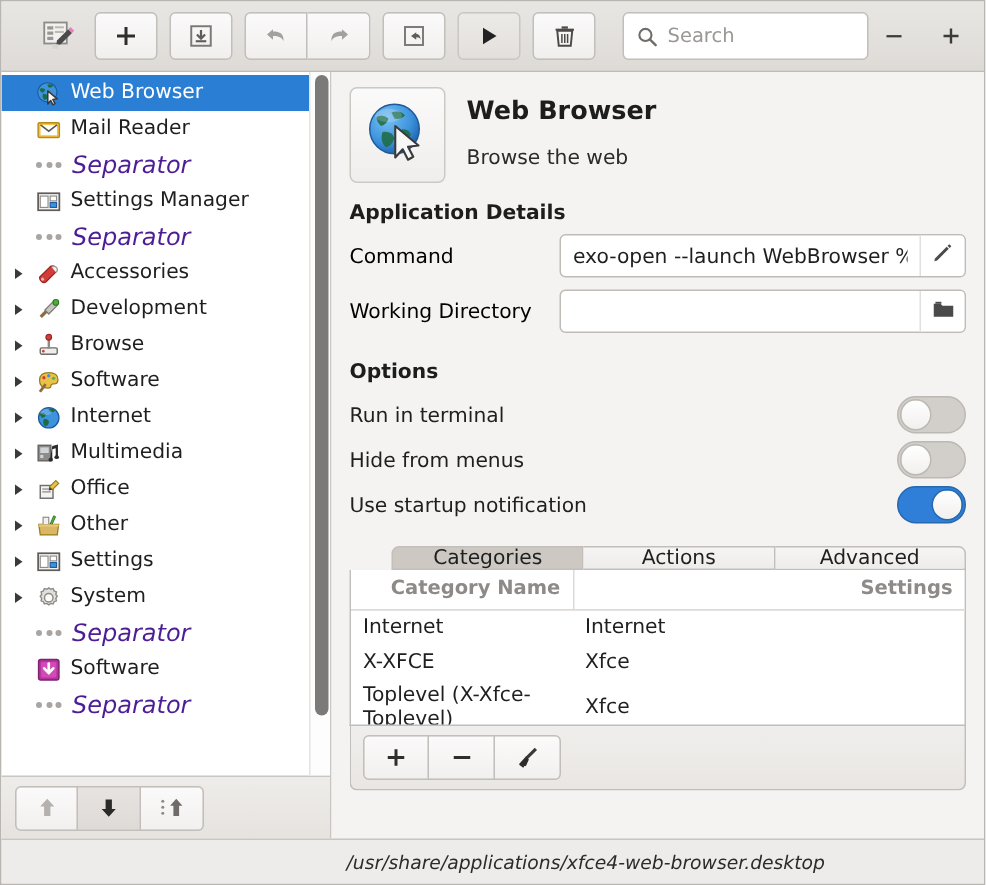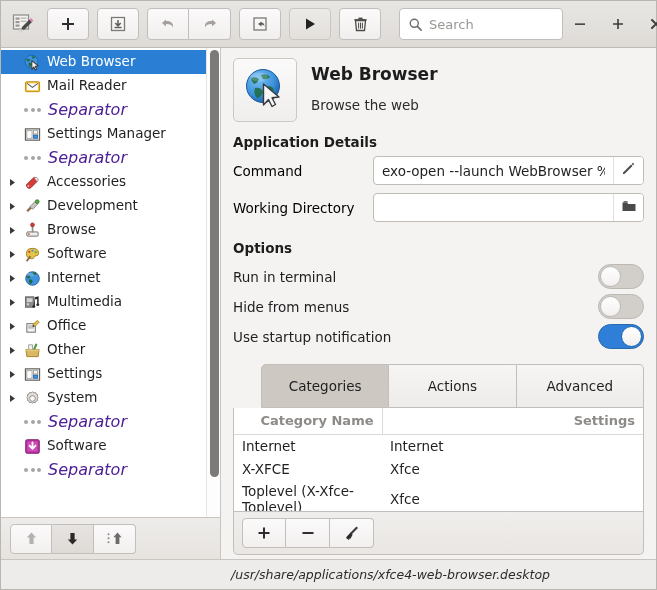--- a/index.html
+++ b/index.html
@@ -13,21 +13,21 @@
     background:#f4f3f2;
     border:1px solid #b9b5b1;
     display:flex; flex-direction:column;
   }
 
   
   .headerbar {
     height:47px; min-height:47px;
     background:linear-gradient(to bottom,#e8e6e3,#dedbd7);
     border-bottom:1px solid #bfbbb7;
-    display:flex; align-items:center; padding:0 10px;
+    display:flex; align-items:center; padding:0 26px;
     position:relative;
   }
   .app-logo { width:26px; height:26px; margin-right:12px; display:flex; align-items:center; justify-content:center; }
   .btn-group { display:flex; margin-right:8px; }
   .tbtn {
     width:42px; height:32px;
     background:linear-gradient(to bottom,#fbfafa,#f1efee);
     border:1px solid #c2bebb;
     display:flex; align-items:center; justify-content:center;
     cursor:pointer;
@@ -158,21 +158,21 @@
   .toggle .knob {
     position:absolute; top:1px; left:1px; width:21px;height:21px;border-radius:50%;
     background:linear-gradient(to bottom,#ffffff,#f2f0ee); border:1px solid #bcb8b4;
   }
   .toggle.on { background:#2f7fd8; border-color:#2769ae; }
   .toggle.on .knob { left:auto; right:1px; border-color:#2769ae; }
 
   
   .tabsrow { display:flex; margin-top:12px; padding-left:28px; }
   .tab {
-    flex:1; height:44px; display:flex;align-items:center;justify-content:center;
+    flex:1; height:16px; display:flex;align-items:center;justify-content:center;
     font-size:13.5px; color:#1f1f1f; cursor:pointer;
     background:linear-gradient(to bottom,#f7f5f4,#eeecea);
     border:1px solid #c2bebb;
   }
   .tab:not(:first-child){ border-left:none; }
   .tab:first-child { border-radius:5px 0 0 0; }
   .tab:last-child { border-radius:0 5px 0 0; }
   .tab.active { background:#cdc8c2; }
 
   .tablepanel {

